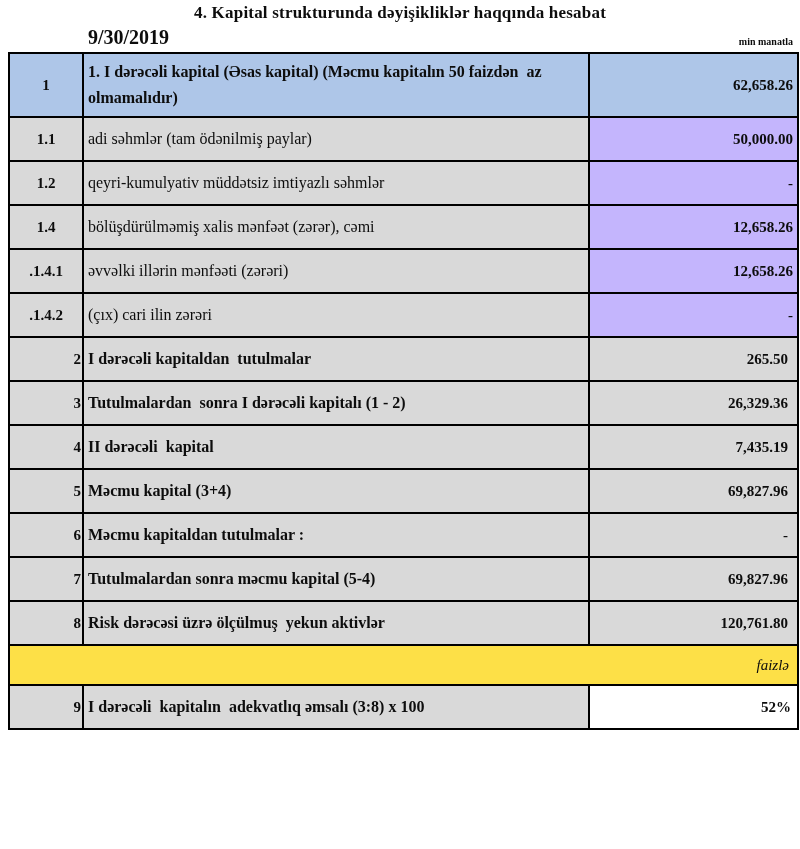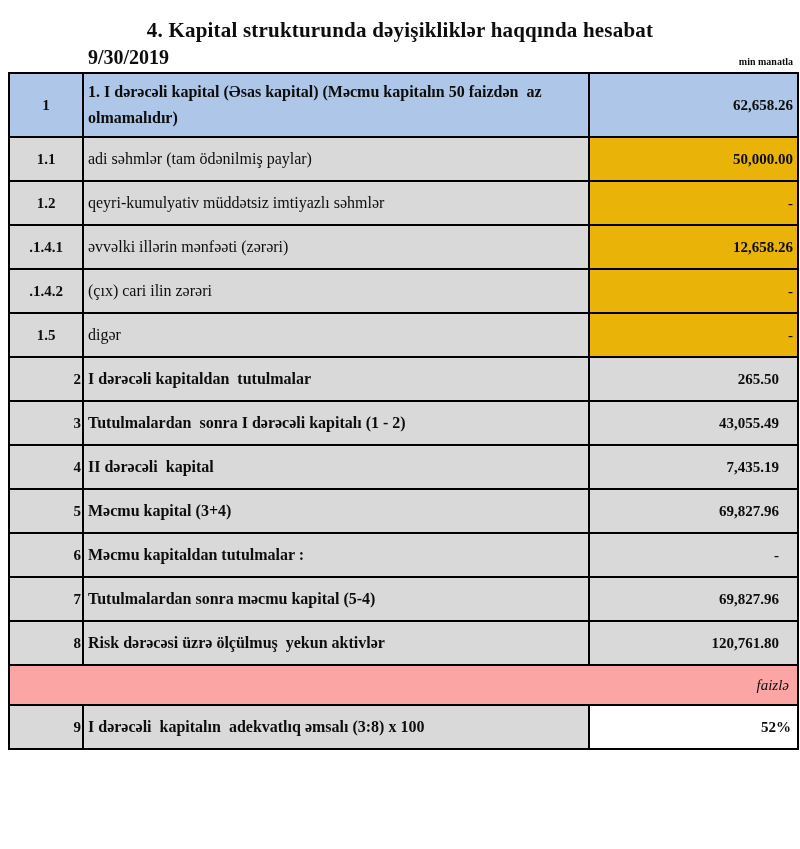--- a/index.html
+++ b/index.html
@@ -8,21 +8,21 @@
     --border-color:#000000;
     --text-color:#0d0d0d;
   }
   html,body{margin:0;padding:0;}
   body{
     width:800px;height:849px;overflow:hidden;background:#ffffff;
     font-family:"Liberation Serif","DejaVu Serif",serif;color:var(--text-color);
   }
   .page{position:relative;width:800px;height:849px;}
   .doc-title{
-    padding-top:18px;text-align:center;font-weight:bold;font-size:21px;letter-spacing:.2px;
+    padding-top:3px;text-align:center;font-weight:bold;font-size:17px;letter-spacing:.2px;
   }
   .subheader{
     display:flex;justify-content:space-between;align-items:flex-end;
     margin:3px 7px 3px 88px;
   }
   .report-date{font-weight:bold;font-size:20px;}
   .unit-label{font-weight:bold;font-size:10px;padding-bottom:2px;}
   table.report{
     border-collapse:collapse;table-layout:fixed;
     width:789px;margin-left:8px;
@@ -37,32 +37,32 @@
   }
   .num{font-weight:bold;text-align:center;font-size:15px;}
   .label{font-size:16px;padding:2px 4px;white-space:pre-wrap;line-height:1.25;}
   .value{font-weight:bold;text-align:right;font-size:15px;padding-right:4px;}
   
   tr.row-header td{background:var(--row-header-bg);height:58px;}
   tr.row-header .label{font-weight:bold;line-height:1.6;}
   tr.row-header .value{}
   
   tr.row-sub .num,tr.row-sub .label{background:var(--row-gray-bg);margin-left:20px;}
-  tr.row-sub .value{background:#eab308;padding-right:4px;}
+  tr.row-sub .value{background:#c4b5fd;padding-right:4px;}
   
   tr.row-total td{background:var(--row-gray-bg);}
   tr.row-total .num,tr.row-ratio .num{text-align:right;padding-right:1px;}
   tr.row-total .label,tr.row-ratio .label{font-weight:bold;}
-  tr.row-total .value{padding-right:18px;}
+  tr.row-total .value{padding-right:9px;}
   
   tr.row-ratio .num,tr.row-ratio .label{background:var(--row-gray-bg);}
   tr.row-ratio .value{background:#ffffff;padding-right:6px;}
   
   td.note-cell{
-    background:#fca5a5;text-align:right;font-style:italic;
+    background:#fde047;text-align:right;font-style:italic;
     font-size:15px;padding-right:8px;font-weight:normal;
   }
 </style>
 </head>
 <body>
 
 <div class="page">
 
   <div class="doc-title">4. Kapital strukturunda dəyişikliklər haqqında hesabat</div>
 
@@ -87,43 +87,43 @@
           <td class="num">1.1</td>
           <td class="label">adi səhmlər (tam ödənilmiş paylar)</td>
           <td class="value">50,000.00</td>
         </tr>
         <tr class="row-sub">
           <td class="num">1.2</td>
           <td class="label">qeyri-kumulyativ müddətsiz imtiyazlı səhmlər</td>
           <td class="value">-</td>
         </tr>
         <tr class="row-sub">
+          <td class="num">1.4</td>
+          <td class="label">bölüşdürülməmiş xalis mənfəət (zərər), cəmi</td>
+          <td class="value">12,658.26</td>
+        </tr>
+        <tr class="row-sub">
           <td class="num">.1.4.1</td>
           <td class="label">əvvəlki illərin mənfəəti (zərəri)</td>
           <td class="value">12,658.26</td>
         </tr>
         <tr class="row-sub">
           <td class="num">.1.4.2</td>
           <td class="label">(çıx) cari ilin zərəri</td>
-          <td class="value">-</td>
-        </tr>
-        <tr class="row-sub">
-          <td class="num">1.5</td>
-          <td class="label">digər</td>
           <td class="value">-</td>
         </tr>
         <tr class="row-total">
           <td class="num">2</td>
           <td class="label">I dərəcəli kapitaldan  tutulmalar</td>
           <td class="value">265.50</td>
         </tr>
         <tr class="row-total">
           <td class="num">3</td>
           <td class="label">Tutulmalardan  sonra I dərəcəli kapitalı (1 - 2)</td>
-          <td class="value">43,055.49</td>
+          <td class="value">26,329.36</td>
         </tr>
         <tr class="row-total">
           <td class="num">4</td>
           <td class="label">II dərəcəli  kapital</td>
           <td class="value">7,435.19</td>
         </tr>
         <tr class="row-total">
           <td class="num">5</td>
           <td class="label">Məcmu kapital (3+4)</td>
           <td class="value">69,827.96</td>

